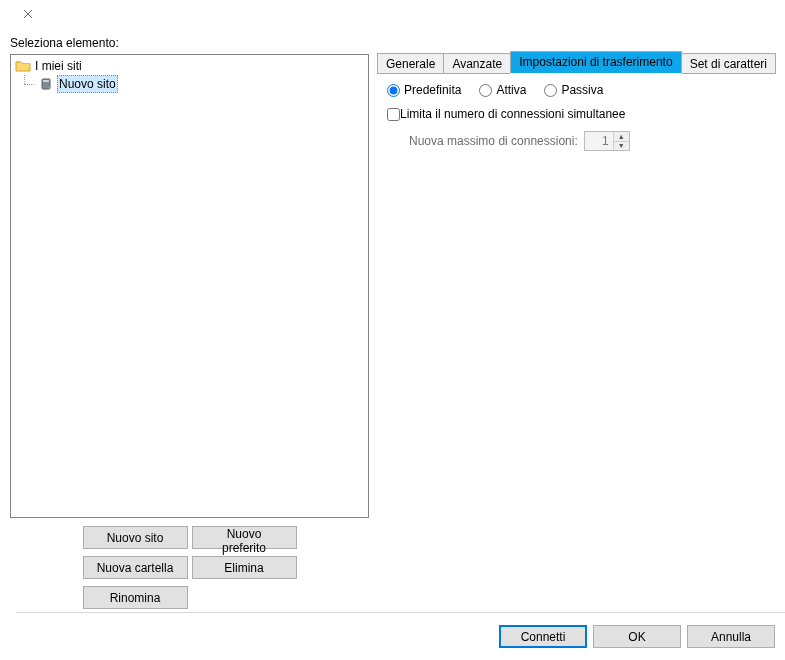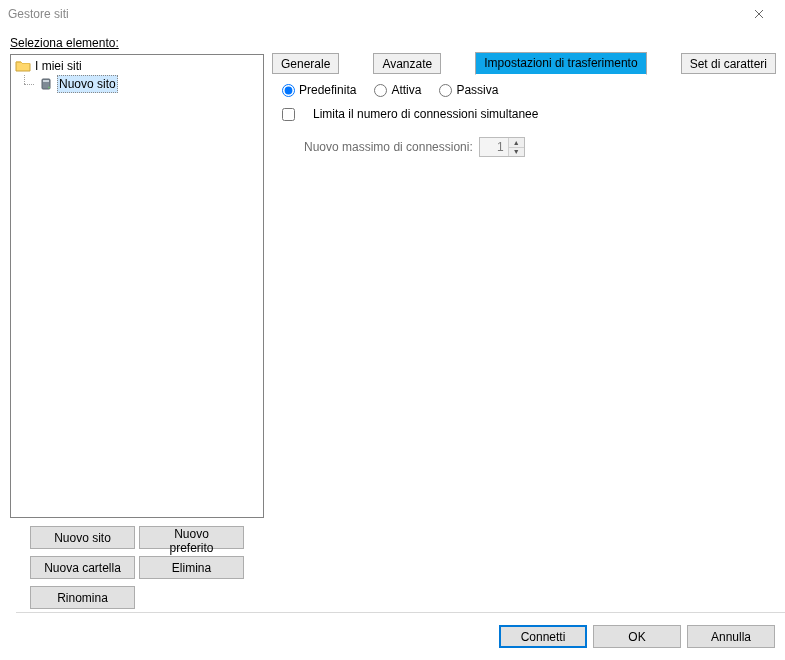--- a/index.html
+++ b/index.html
@@ -39,21 +39,21 @@
     display: flex;
     height: 100%;
     gap: 8px;
   }
 
   
   .left-pane {
     width: 392px;
     display: flex; flex-direction: column;
   }
-  .left-label { margin-bottom: 4px; text-decoration: underline; }
+  .left-label { margin-bottom: 4px; }
   .tree {
     flex: 1;
     border: 1px solid #828282;
     background: #fff;
     overflow: auto;
     padding: 2px 0;
   }
   .tree-row {
     display: flex; align-items: center;
     height: 18px; line-height: 18px;
@@ -99,24 +99,23 @@
     gap: 4px;
   }
 
   
   .right-pane {
     flex: 1;
     display: flex; flex-direction: column;
     padding-top: 16px;
   }
   .tabstrip {
-    display: flex; align-items: center;
+    display: flex; align-items: flex-end;
     height: 22px;
     position: relative;
-    gap: 35px;
   }
   .tab {
     height: 21px; line-height: 20px;
     padding: 0 8px;
     border: 1px solid #a9a9a9;
     border-bottom: 1px solid #a9a9a9;
     background: #f0f0f0;
     margin-right: -1px;
     position: relative;
     font-size: 12px;
@@ -134,21 +133,21 @@
     margin-top: -1px;
     padding: 10px 10px;
     background: #fff;
   }
 
   .group-label { margin-bottom: 6px; }
   .radio-row { display: flex; gap: 18px; align-items: center; margin-bottom: 10px; }
   .radio { display: flex; align-items: center; gap: 4px; }
   .radio input { margin: 0; }
 
-  .check-row { display: flex; align-items: center; gap: 18px; margin-bottom: 16px; }
+  .check-row { display: flex; align-items: center; gap: 0; margin-bottom: 10px; }
   .check-row input { margin: 0; }
 
   .spin-row { display: flex; align-items: center; gap: 6px; padding-left: 22px; }
   .spin-row .spin-label { color: #6d6d6d; }
   .spinner {
     width: 46px; height: 20px;
     display: flex; border: 1px solid #bcbcbc; background: #f4f4f4;
   }
   .spinner input {
     width: 28px; border: 0; background: transparent; text-align: right;
@@ -179,21 +178,20 @@
     font-family: inherit; font-size: 12px;
     cursor: default;
   }
   button.win.primary { border: 2px solid #0078d7; background: #e1e1e1; }
 
 </style>
 </head>
 <body>
 
 <div class="titlebar">
-  <div class="title">Gestore siti</div>
   <div class="close">
     <span>
       <svg width="10" height="10" viewBox="0 0 10 10">
           <path d="M1 1 L9 9 M9 1 L1 9" stroke="currentColor" stroke-width="1"></path>
         </svg>
     </span>
   </div>
 </div>
 
 <div class="content">
@@ -258,21 +256,21 @@
             <span>Passiva</span>
           </label>
         </div>
 
         <div class="check-row">
           <input type="checkbox" style="">
           <span>Limita il numero di connessioni simultanee</span>
         </div>
 
         <div class="spin-row">
-          <span class="spin-label">Nuovo massimo di connessioni:</span>
+          <span class="spin-label">Nuova massimo di connessioni:</span>
           <div class="spinner">
             <input type="text" disabled="" value="1" style="">
             <div class="arrows">
               <div class="ar">▲</div>
               <div class="ar">▼</div>
             </div>
           </div>
         </div>
       </div>
     </div>

